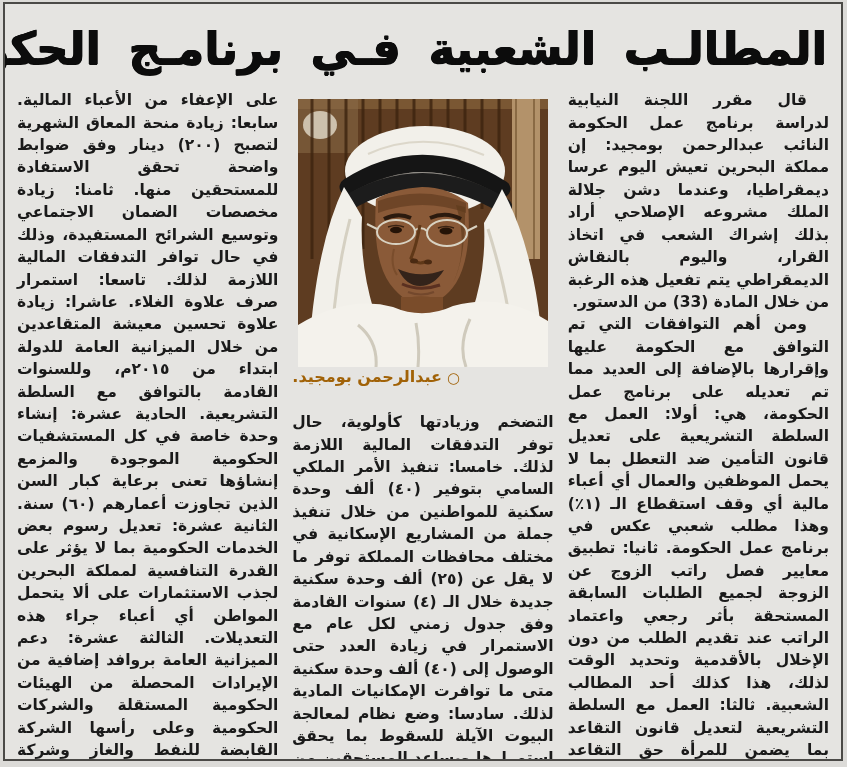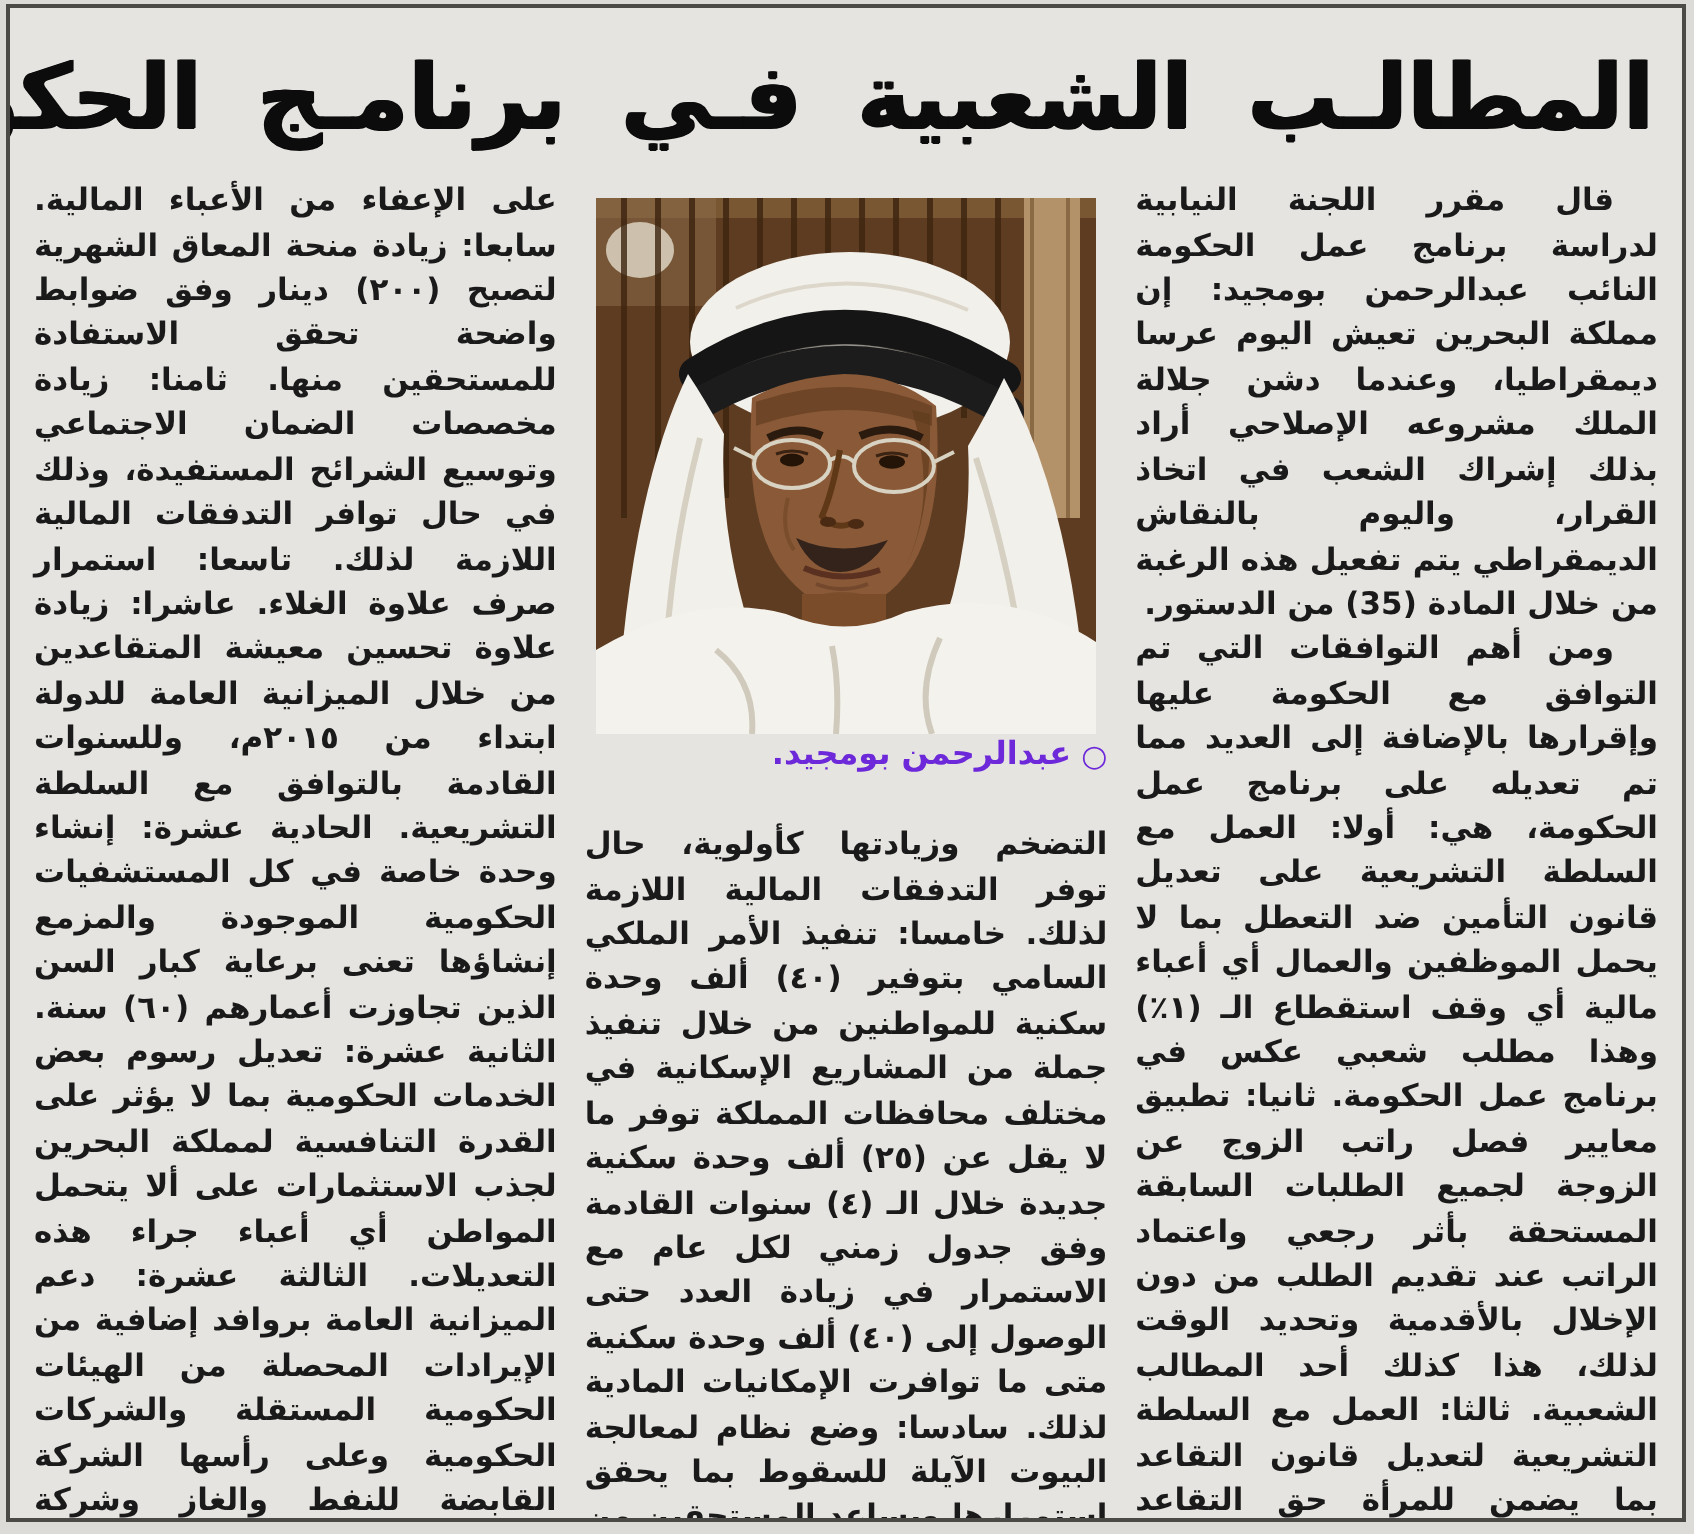--- a/index.html
+++ b/index.html
@@ -45,24 +45,24 @@
   }
   .col p{margin:0;}
   .col p.indent{text-indent:22px;}
   .photo-wrap{
     width:250px;height:268px;
     margin:10px auto 0;
     overflow:hidden;
   }
   .photo-wrap svg{display:block;width:250px;height:268px;}
   .caption{
-    text-align:right;
+    text-align:left;
     font-size:16px;
     font-weight:bold;
-    color:#6d28d9;
+    color:#a16207;
     margin:7px 0 0;
     line-height:20px;
   }
   .caption .bullet{
     display:inline-block;
     transform:translateY(1px);
     font-size:15px;
     margin-left:5px;
     font-weight:bold;
   }
@@ -71,21 +71,21 @@
 </head>
 <body>
 
 <div class="frame">
 
   <h1 class="headline">المطالـب الشعبية فـي برنامـج الحكومـة</h1>
 
   <div class="body-cols">
 
     <div class="col">
-      <p class="indent">قال مقرر اللجنة النيابية لدراسة برنامج عمل الحكومة النائب عبدالرحمن بومجيد: إن مملكة البحرين تعيش اليوم عرسا ديمقراطيا، وعندما دشن جلالة الملك مشروعه الإصلاحي أراد بذلك إشراك الشعب في اتخاذ القرار، واليوم بالنقاش الديمقراطي يتم تفعيل هذه الرغبة من خلال المادة (35) من الدستور.</p>
+      <p class="indent">قال مقرر اللجنة النيابية لدراسة برنامج عمل الحكومة النائب عبدالرحمن بومجيد: إن مملكة البحرين تعيش اليوم عرسا ديمقراطيا، وعندما دشن جلالة الملك مشروعه الإصلاحي أراد بذلك إشراك الشعب في اتخاذ القرار، واليوم بالنقاش الديمقراطي يتم تفعيل هذه الرغبة من خلال المادة (33) من الدستور.</p>
       <p class="indent">ومن أهم التوافقات التي تم التوافق مع الحكومة عليها وإقرارها بالإضافة إلى العديد مما تم تعديله على برنامج عمل الحكومة، هي: أولا: العمل مع السلطة التشريعية على تعديل قانون التأمين ضد التعطل بما لا يحمل الموظفين والعمال أي أعباء مالية أي وقف استقطاع الـ (١٪) وهذا مطلب شعبي عكس في برنامج عمل الحكومة. ثانيا: تطبيق معايير فصل راتب الزوج عن الزوجة لجميع الطلبات السابقة المستحقة بأثر رجعي واعتماد الراتب عند تقديم الطلب من دون الإخلال بالأقدمية وتحديد الوقت لذلك، هذا كذلك أحد المطالب الشعبية. ثالثا: العمل مع السلطة التشريعية لتعديل قانون التقاعد بما يضمن للمرأة حق التقاعد المبكر بصورة اختيارية. رابعا: المراجعة الدورية للمعاشات والرواتب والأجور للمواطنين بحيث تتماشى مع متطلبات الحياة ومستوى الأسعار ومعدلات</p>
     </div>
 
     <div class="col">
       <div class="photo-wrap">
         <svg viewBox="0 0 250 268" xmlns="http://www.w3.org/2000/svg">
 
           <rect width="250" height="268" fill="#5e3c21"></rect>
           <rect x="0" y="0" width="250" height="10" fill="#7a5733"></rect>
           <rect x="0" y="0" width="60" height="54" fill="#8a6b48" opacity="0.55"></rect>

